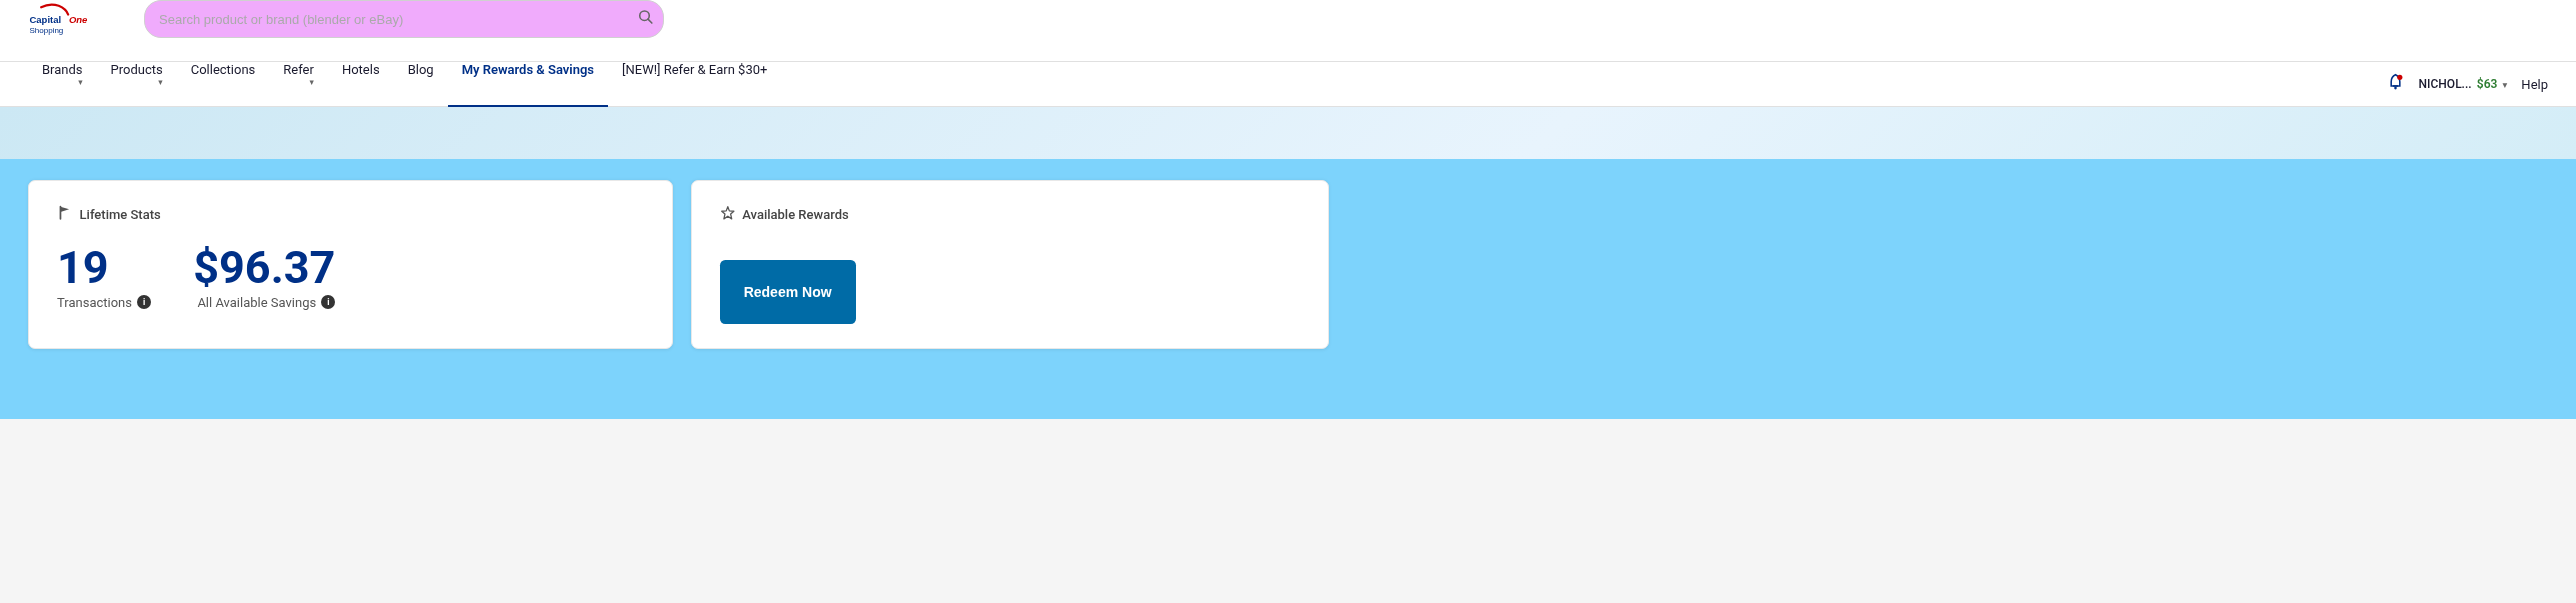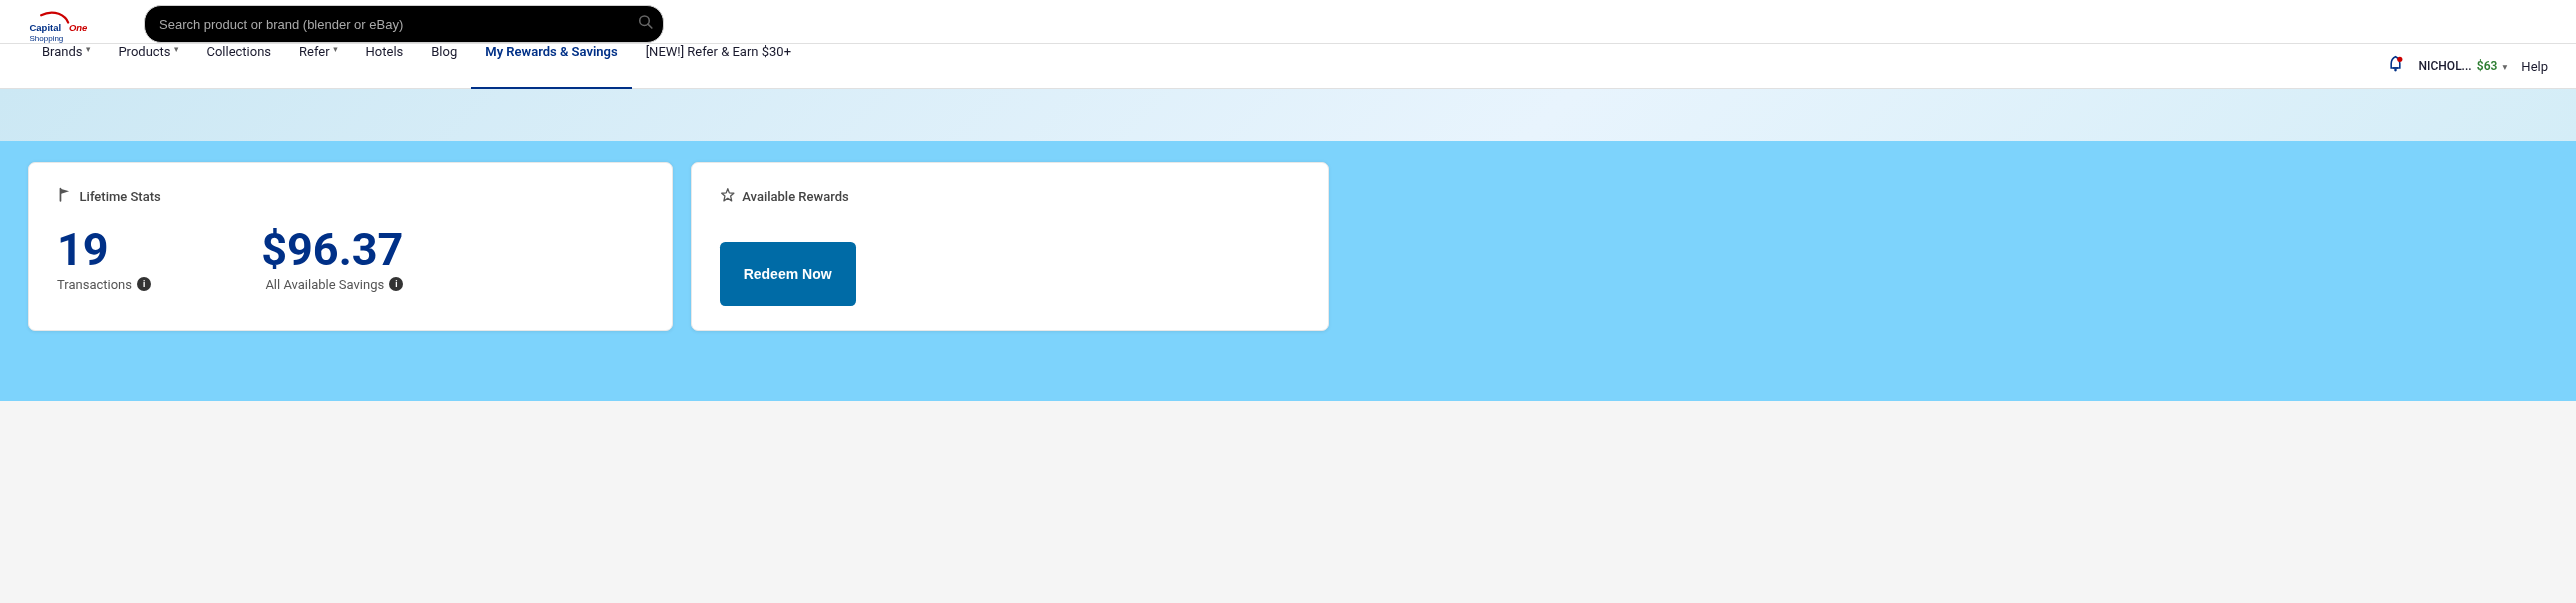--- a/index.html
+++ b/index.html
@@ -4,22 +4,22 @@
   <style>
     * { box-sizing: border-box; margin: 0; padding: 0; }
     body { font-family: -apple-system, BlinkMacSystemFont, 'Segoe UI', Roboto, sans-serif; background: #f5f5f5; }
 
     
     .header {
       background: #ffffff;
       border-bottom: 0.9px solid #e0e0e0;
       padding: 0 28px;
       display: flex;
-      align-items: flex-end;
-      height: 44px;
+      align-items: flex-start;
+      height: 62px;
       gap: 21px;
     }
     .logo-arc {
       width: 95px;
       height: 35px;
     }
 
     .search-bar {
       flex: 1;
       max-width: 520px;
@@ -27,21 +27,21 @@
     }
     .search-bar input {
       width: 100%;
       height: 38px;
       border: 1.3px solid #d0d0d0;
       border-radius: 17px;
       padding: 0 38px 0 14px;
       font-size: 13px;
       color: #666;
       outline: none;
-      background: #000000;
+      background: #f0abfc;
     }
     .search-bar input::placeholder { color: #aaa; }
     .search-icon-btn {
       position: absolute;
       right: 10.4px;
       top: 50%;
       transform: translateY(-50%);
       background: none;
       border: none;
       cursor: pointer;
@@ -61,28 +61,29 @@
     .nav-items {
       display: flex;
       align-items: center;
       gap: 0;
       flex: 1;
     }
     .nav-item {
       padding: 0 14px;
       height: 45px;
       display: flex;
-      align-items: flex-start;
+      align-items: flex-end;
       font-size: 13px;
       color: #1a1a2e;
       cursor: pointer;
       text-decoration: none;
       white-space: nowrap;
       border-bottom: 2.6px solid transparent;
       font-weight: 400;
+      flex-direction: column;
     }
     .nav-item.active {
       color: #003087;
       border-bottom: 2.6px solid #003087;
       font-weight: 600;
     }
     .nav-item .chevron {
       font-size: 8.7px;
       margin-left: 3.5px;
       color: #666;
@@ -148,21 +149,21 @@
       align-items: center;
       gap: 7px;
       margin-bottom: 21px;
       color: #444;
       font-size: 13px;
       font-weight: 500;
     }
     .stats-row {
       display: flex;
       align-items: flex-end;
-      gap: 110px;
+      gap: 42px;
     }
     .stat-item {}
     .stat-value {
       font-size: 45px;
       font-weight: 700;
       color: #003087;
       line-height: 1;
       margin-bottom: 5.2px;
     }
     .stat-label {

